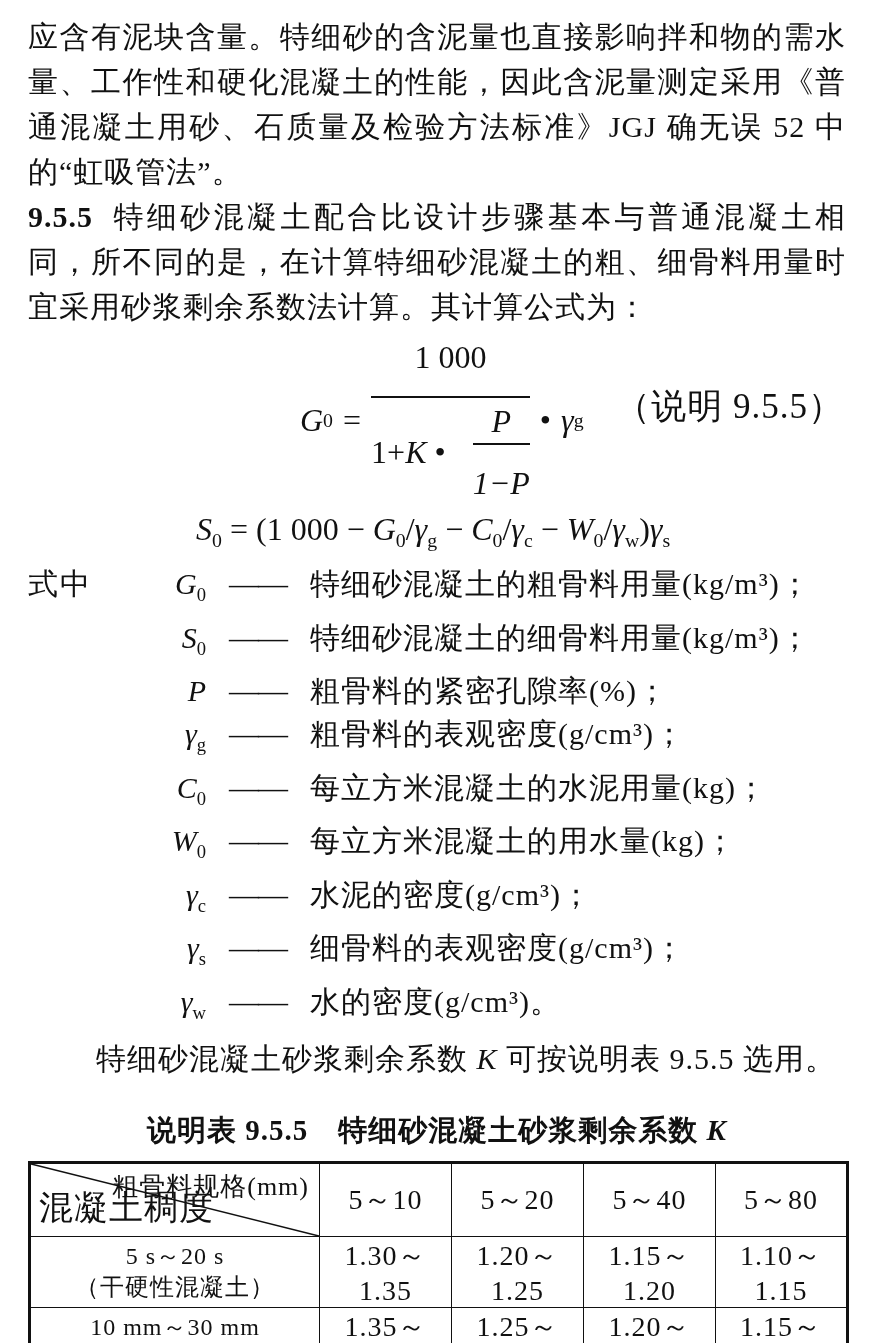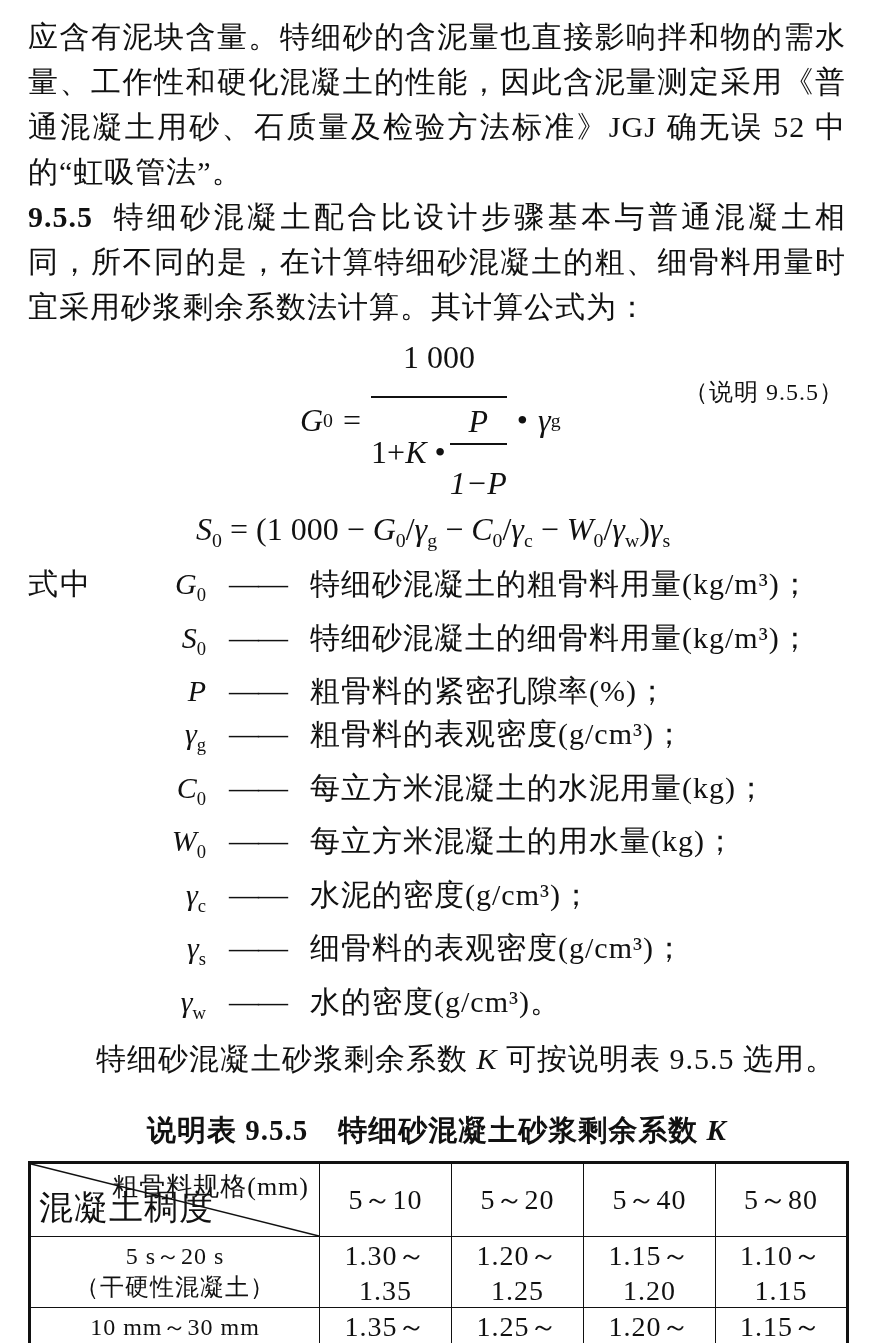--- a/index.html
+++ b/index.html
@@ -43,24 +43,24 @@
     margin-top: 6px;
     padding-left: 168px;
     min-height: 46px;
     display: flex;
     align-items: center;
   }
   .f-var, .tk-var { font-style: italic; }
   .f-sub, .tk-sub { font-size: 0.62em; vertical-align: -0.35em; letter-spacing: 0; }
   .f-eq { padding: 0 10px; }
   .f-mult { padding: 0 10px; }
-  .f-label { position: absolute; right: 2px; top: 37px; font-size: 24px; letter-spacing: 1px; }
+  .f-label { position: absolute; right: 2px; top: 44px; font-size: 35px; letter-spacing: 1px; }
   .frac { display: inline-flex; flex-direction: column; vertical-align: middle; text-align: center; }
   .frac .num { align-self: center; padding: 0 6px 20px; }
-  .frac .den { border-top: 2px solid #111; padding-top: 5px; display: inline-flex; align-items: center; justify-content: center; }
+  .frac .den { border-top: 2px solid #111; padding-top: 5px; display: inline-flex; align-items: center; justify-content: center; gap: 23px; }
   .frac-inner { display: inline-flex; flex-direction: column; text-align: center; margin-left: 4px; }
   .frac-inner .num2 { align-self: center; padding: 0 6px 3px; }
   .frac-inner .den2 { border-top: 2px solid #111; padding-top: 20px; }
 
   
   .defs { margin-top: 8px; font-size: 30px; }
   .def-row { display: flex; line-height: 43px; align-items: baseline; gap: 20px; }
   .def-prefix { flex: 0 0 70px; letter-spacing: 2px; }
   .def-sym { flex: 0 0 88px; text-align: right; white-space: nowrap; }
   .def-dash { flex: 0 0 auto; padding: 0 3px; letter-spacing: -1px; }

